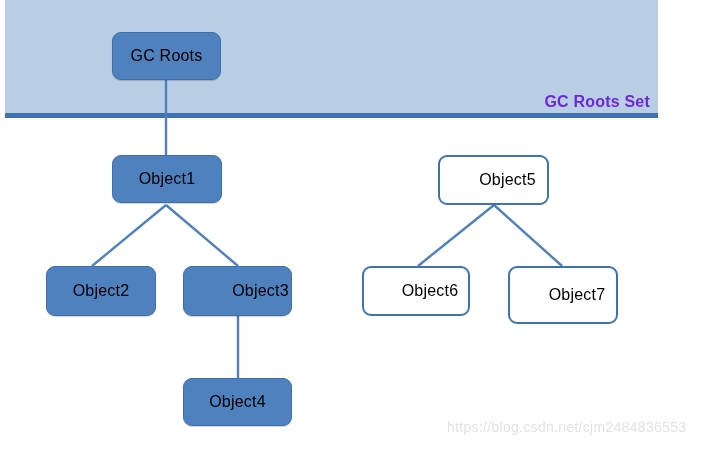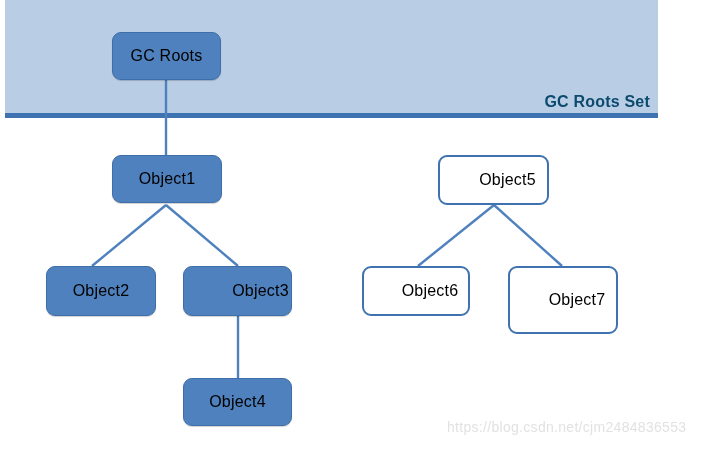--- a/index.html
+++ b/index.html
@@ -38,21 +38,21 @@
     width: 653px;
     height: 5px;
     background: #3f72b0;
   }
   .gc-band-label {
     position: absolute;
     right: 8px;
     bottom: 2px;
     font-size: 16px;
     font-weight: bold;
-    color: #0c4a6e;
+    color: #6d28d9;
     letter-spacing: 0.2px;
     white-space: nowrap;
   }
   .node {
     position: absolute;
     box-sizing: border-box;
     border-radius: 9px;
     display: flex;
     align-items: center;
     justify-content: center;
@@ -116,20 +116,20 @@
       </div>
       <div class="node filled" style="left: 183px; top: 378px; width: 109px; height: 48px;">
         <span>Object4</span>
       </div>
       <div class="node outlined" style="left: 438px; top: 155px; width: 111px; height: 50px;">
         <span>Object5</span>
       </div>
       <div class="node outlined" style="left: 362px; top: 266px; width: 108px; height: 50px; border-radius: 9px;">
         <span>Object6</span>
       </div>
-      <div class="node outlined" style="left: 508px; top: 266px; width: 110px; height: 68px;">
+      <div class="node outlined" style="left: 508px; top: 266px; width: 110px; height: 58px;">
         <span>Object7</span>
       </div>
     </div>
 
   <div class="watermark">https://blog.csdn.net/cjm2484836553</div>
 
 </div>
 
 </body></html>

